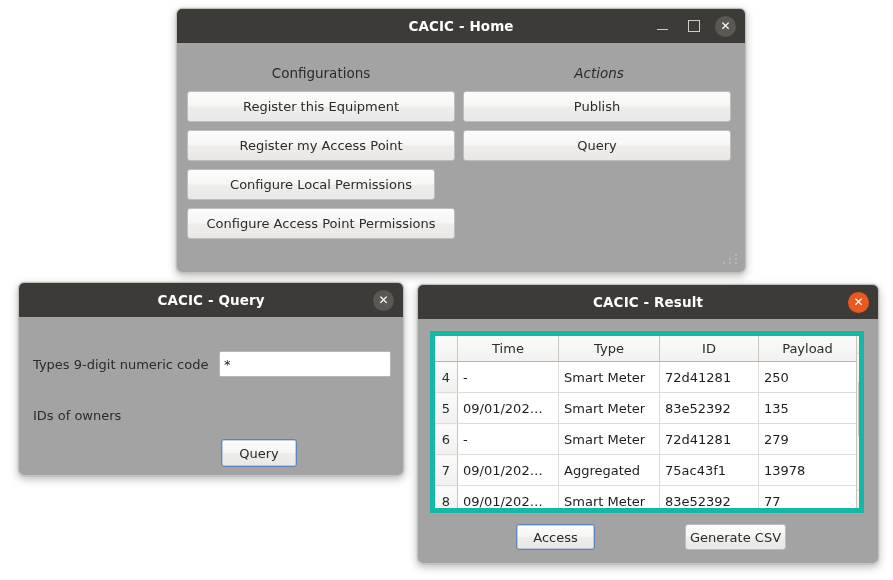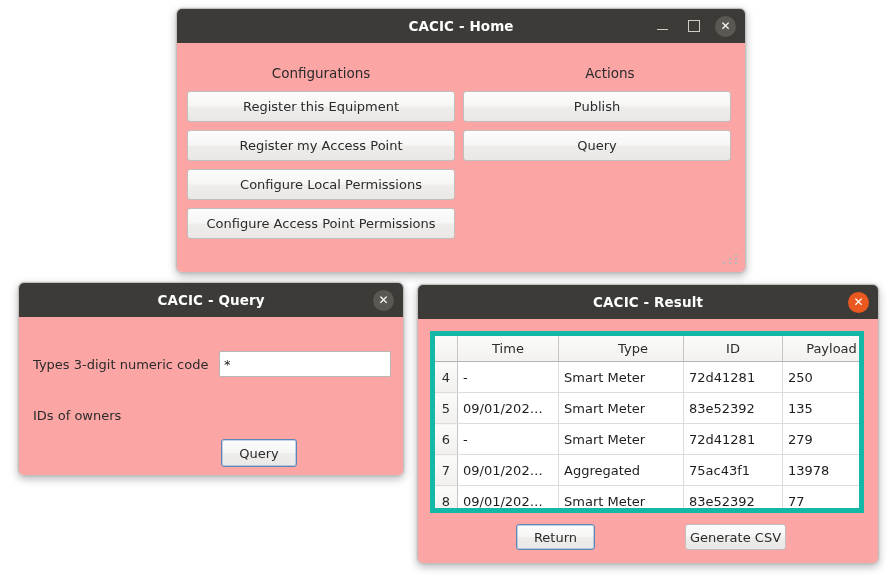--- a/index.html
+++ b/index.html
@@ -23,21 +23,21 @@
     border-bottom:1px solid #2c2b28;}
   .titlebar .title{color:#ffffff;font-weight:bold;font-size:13.5px;letter-spacing:.1px;}
   .wbtns{position:absolute;right:9px;top:0;height:34px;display:flex;align-items:center;gap:10px;}
   .wbtn{width:22px;height:22px;display:flex;align-items:center;justify-content:center;
     color:#d9d6d2;font-size:13px;line-height:1;}
   .wbtn.circle{border-radius:50%;background:#5a5853;color:#ffffff;width:21px;height:21px;font-size:12px;}
   .wbtn.circle.active{background:#e9581f;}
   .wbtn .min{display:block;width:11px;height:1.6px;background:#cfccc8;margin-top:7px;}
   .wbtn .max{display:block;width:10px;height:10px;border:1.6px solid #cfccc8;}
   .wbody{position:absolute;left:0;right:0;top:34px;bottom:0;
-    background:#fca5a5;border-radius:0 0 5px 5px;}
+    background:#a3a3a3;border-radius:0 0 5px 5px;}
 
   
   .btn{box-sizing:border-box;
     background:linear-gradient(to bottom,#fcfcfc 0%,#f6f6f5 48%,#eeedec 52%,#e9e8e6 100%);
     border:1px solid #c0bdba;border-radius:3px;
     color:#2b2b2b;font-size:13px;
     display:flex;align-items:center;justify-content:center;
     text-align:right;cursor:default;
     box-shadow:inset 0 1px 0 rgba(255,255,255,.75);
   }
@@ -49,21 +49,21 @@
     font-size:13px;color:#1c1c1c;}
 
   .lbl{color:#2b2b2b;font-size:13px;}
   .secthead{font-size:13.5px;color:#2b2b2b;text-align:center;}
 
   
   #win-home{left:176px;top:8px;width:570px;height:265px;}
   #win-home .wbody{padding:0;}
   .home-grid{position:absolute;left:0;top:0;right:0;bottom:0;}
   .col-head-1{position:absolute;left:10px;top:22px;width:268px;}
-  .col-head-2{position:absolute;left:299px;top:22px;width:268px;}
+  .col-head-2{position:absolute;left:288px;top:22px;width:268px;font-style:italic;}
   .home-btn{position:absolute;height:31px;}
   .grip{position:absolute;right:6px;bottom:5px;width:16px;height:13px;}
   .grip i{position:absolute;width:2px;height:2px;background:#b9b6b2;border-radius:0;}
 
   
   #win-query{left:18px;top:282px;width:386px;height:194px;}
   .q-row{position:absolute;display:flex;align-items:center;}
   .q-btn{position:absolute;height:28px;}
 
   
@@ -108,21 +108,21 @@
       <span class="wbtn circle">✕</span>
     </div>
   </div>
   <div class="wbody">
     <div class="home-grid">
       <div class="secthead col-head-1">Configurations</div>
       <div class="secthead col-head-2">Actions</div>
 
       <div class="btn home-btn" style="left:10px;top:48px;width:268px;">Register this Equipment</div>
       <div class="btn home-btn" style="left:10px;top:87px;width:268px;">Register my Access Point</div>
-      <div class="btn home-btn" style="left:10px;top:126px;width:268px;padding-left:20px;">Configure Local Permissions</div>
+      <div class="btn home-btn" style="left:10px;top:126px;width:248px;padding-left:20px;">Configure Local Permissions</div>
       <div class="btn home-btn" style="left:10px;top:165px;width:268px;">Configure Access Point Permissions</div>
 
       <div class="btn home-btn" style="left:286px;top:48px;width:268px;">Publish</div>
       <div class="btn home-btn" style="left:286px;top:87px;width:268px;">Query</div>
 
       <div class="grip">
         <i style="left:12px;top:0;"></i>
         <i style="left:6px;top:4px;"></i>
           <i style="left:12px;top:4px;"></i>
         <i style="left:0px;top:8px;"></i>
@@ -135,21 +135,21 @@
 
 <div class="window" id="win-query">
   <div class="titlebar">
     <span class="title">CACIC - Query</span>
     <div class="wbtns">
       <span class="wbtn circle">✕</span>
     </div>
   </div>
   <div class="wbody">
     <div class="q-row" style="left:14px;top:40px;">
-      <span class="lbl">Types 3-digit numeric code</span>
+      <span class="lbl">Types 9-digit numeric code</span>
     </div>
     <div class="input" style="position:absolute;left:200px;top:34px;width:172px;height:26px;">*</div>
 
     <div class="q-row" style="left:14px;top:91px;">
       <span class="lbl">IDs of owners</span>
     </div>
 
     <div class="btn focus q-btn" style="left:202px;top:122px;width:76px;">Query</div>
   </div>
 </div>
@@ -161,21 +161,21 @@
       <span class="wbtn circle active">✕</span>
     </div>
   </div>
   <div class="wbody">
     <div class="table-wrap">
       <table class="grid">
         <thead>
           <tr>
             <th class="rowhead"></th>
             <th style="width:100px;">Time</th>
-            <th style="width:100px;padding-left:24px;">Type</th>
+            <th style="width:100px;">Type</th>
             <th style="width:98px;">ID</th>
             <th style="width:97px;border-right:none;">Payload</th>
           </tr>
         </thead>
         <tbody>
           <tr>
             <td class="rownum">4</td>
             <td>-</td>
             <td>Smart Meter</td>
             <td>72d41281</td>
@@ -222,16 +222,16 @@
         <div class="vsarrow up">
             <span class="tri up"></span>
           </div>
         <div class="vsthumb" style="top:46px;height:52px;"></div>
         <div class="vsarrow down">
             <span class="tri down"></span>
           </div>
       </div>
     </div>
 
-    <div class="btn focus r-btn" style="left:98px;top:205px;width:79px;">Return</div>
+    <div class="btn focus r-btn" style="left:98px;top:205px;width:79px;">Access</div>
     <div class="btn r-btn" style="left:267px;top:205px;width:101px;">Generate CSV</div>
   </div>
 </div>
 
 </body></html>

